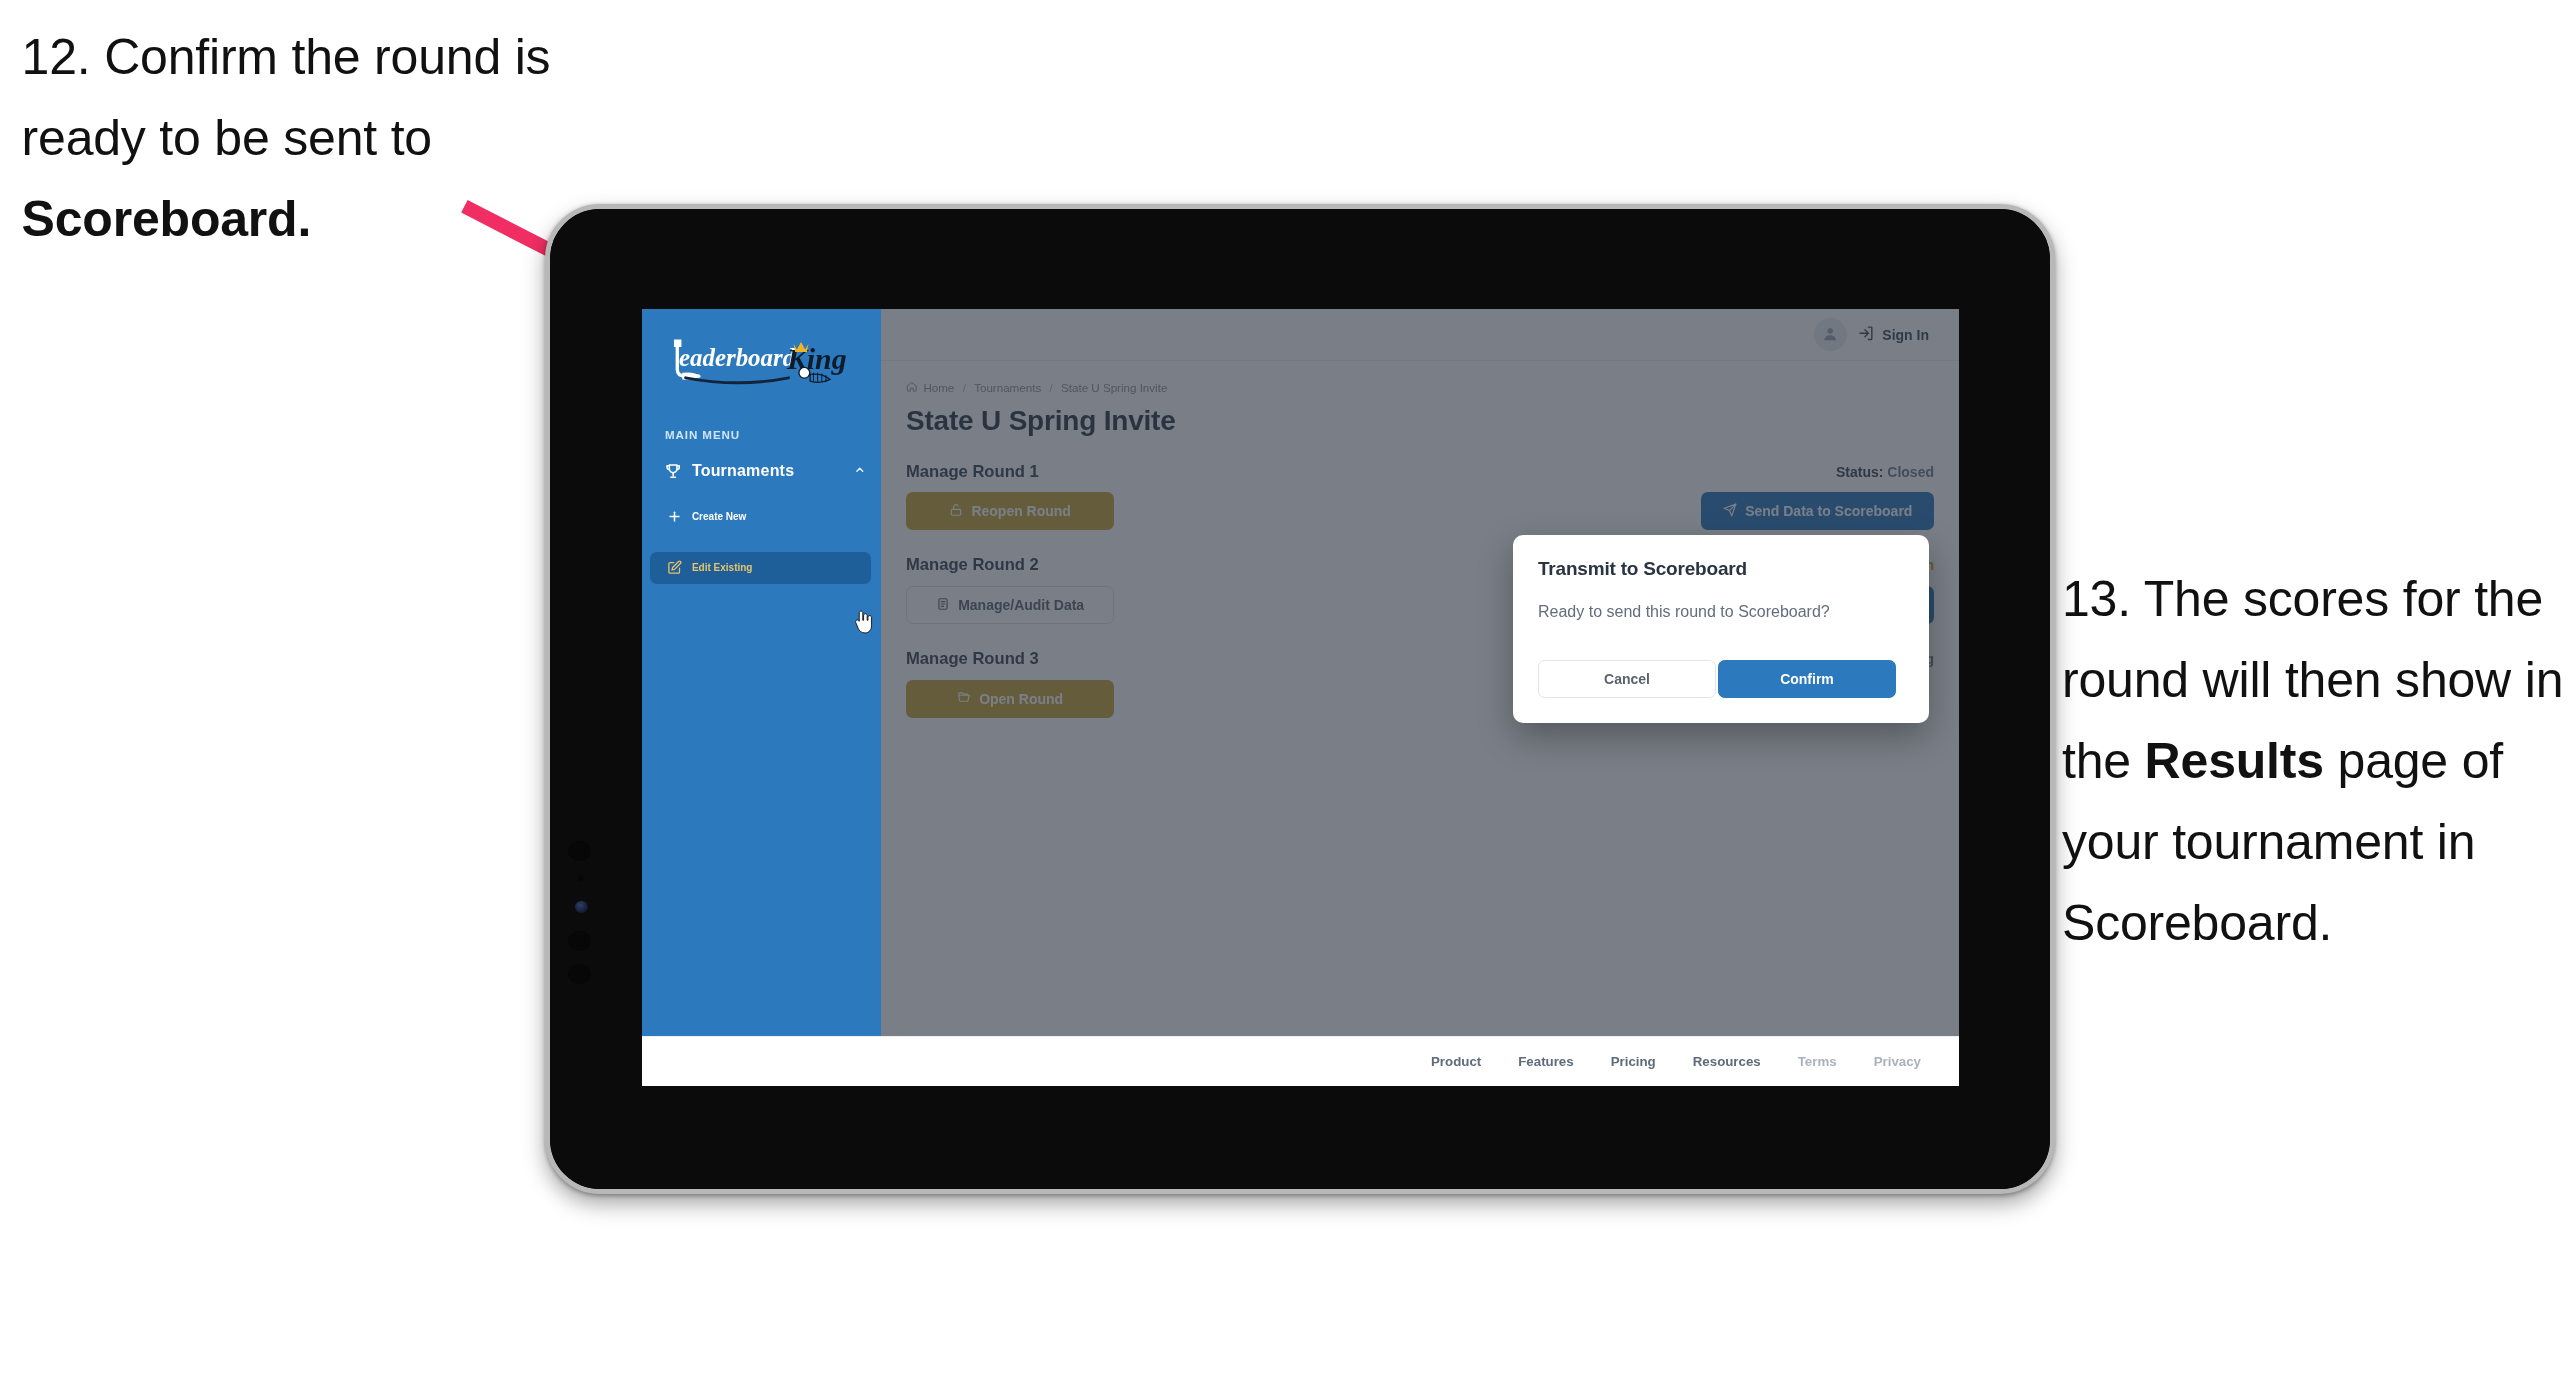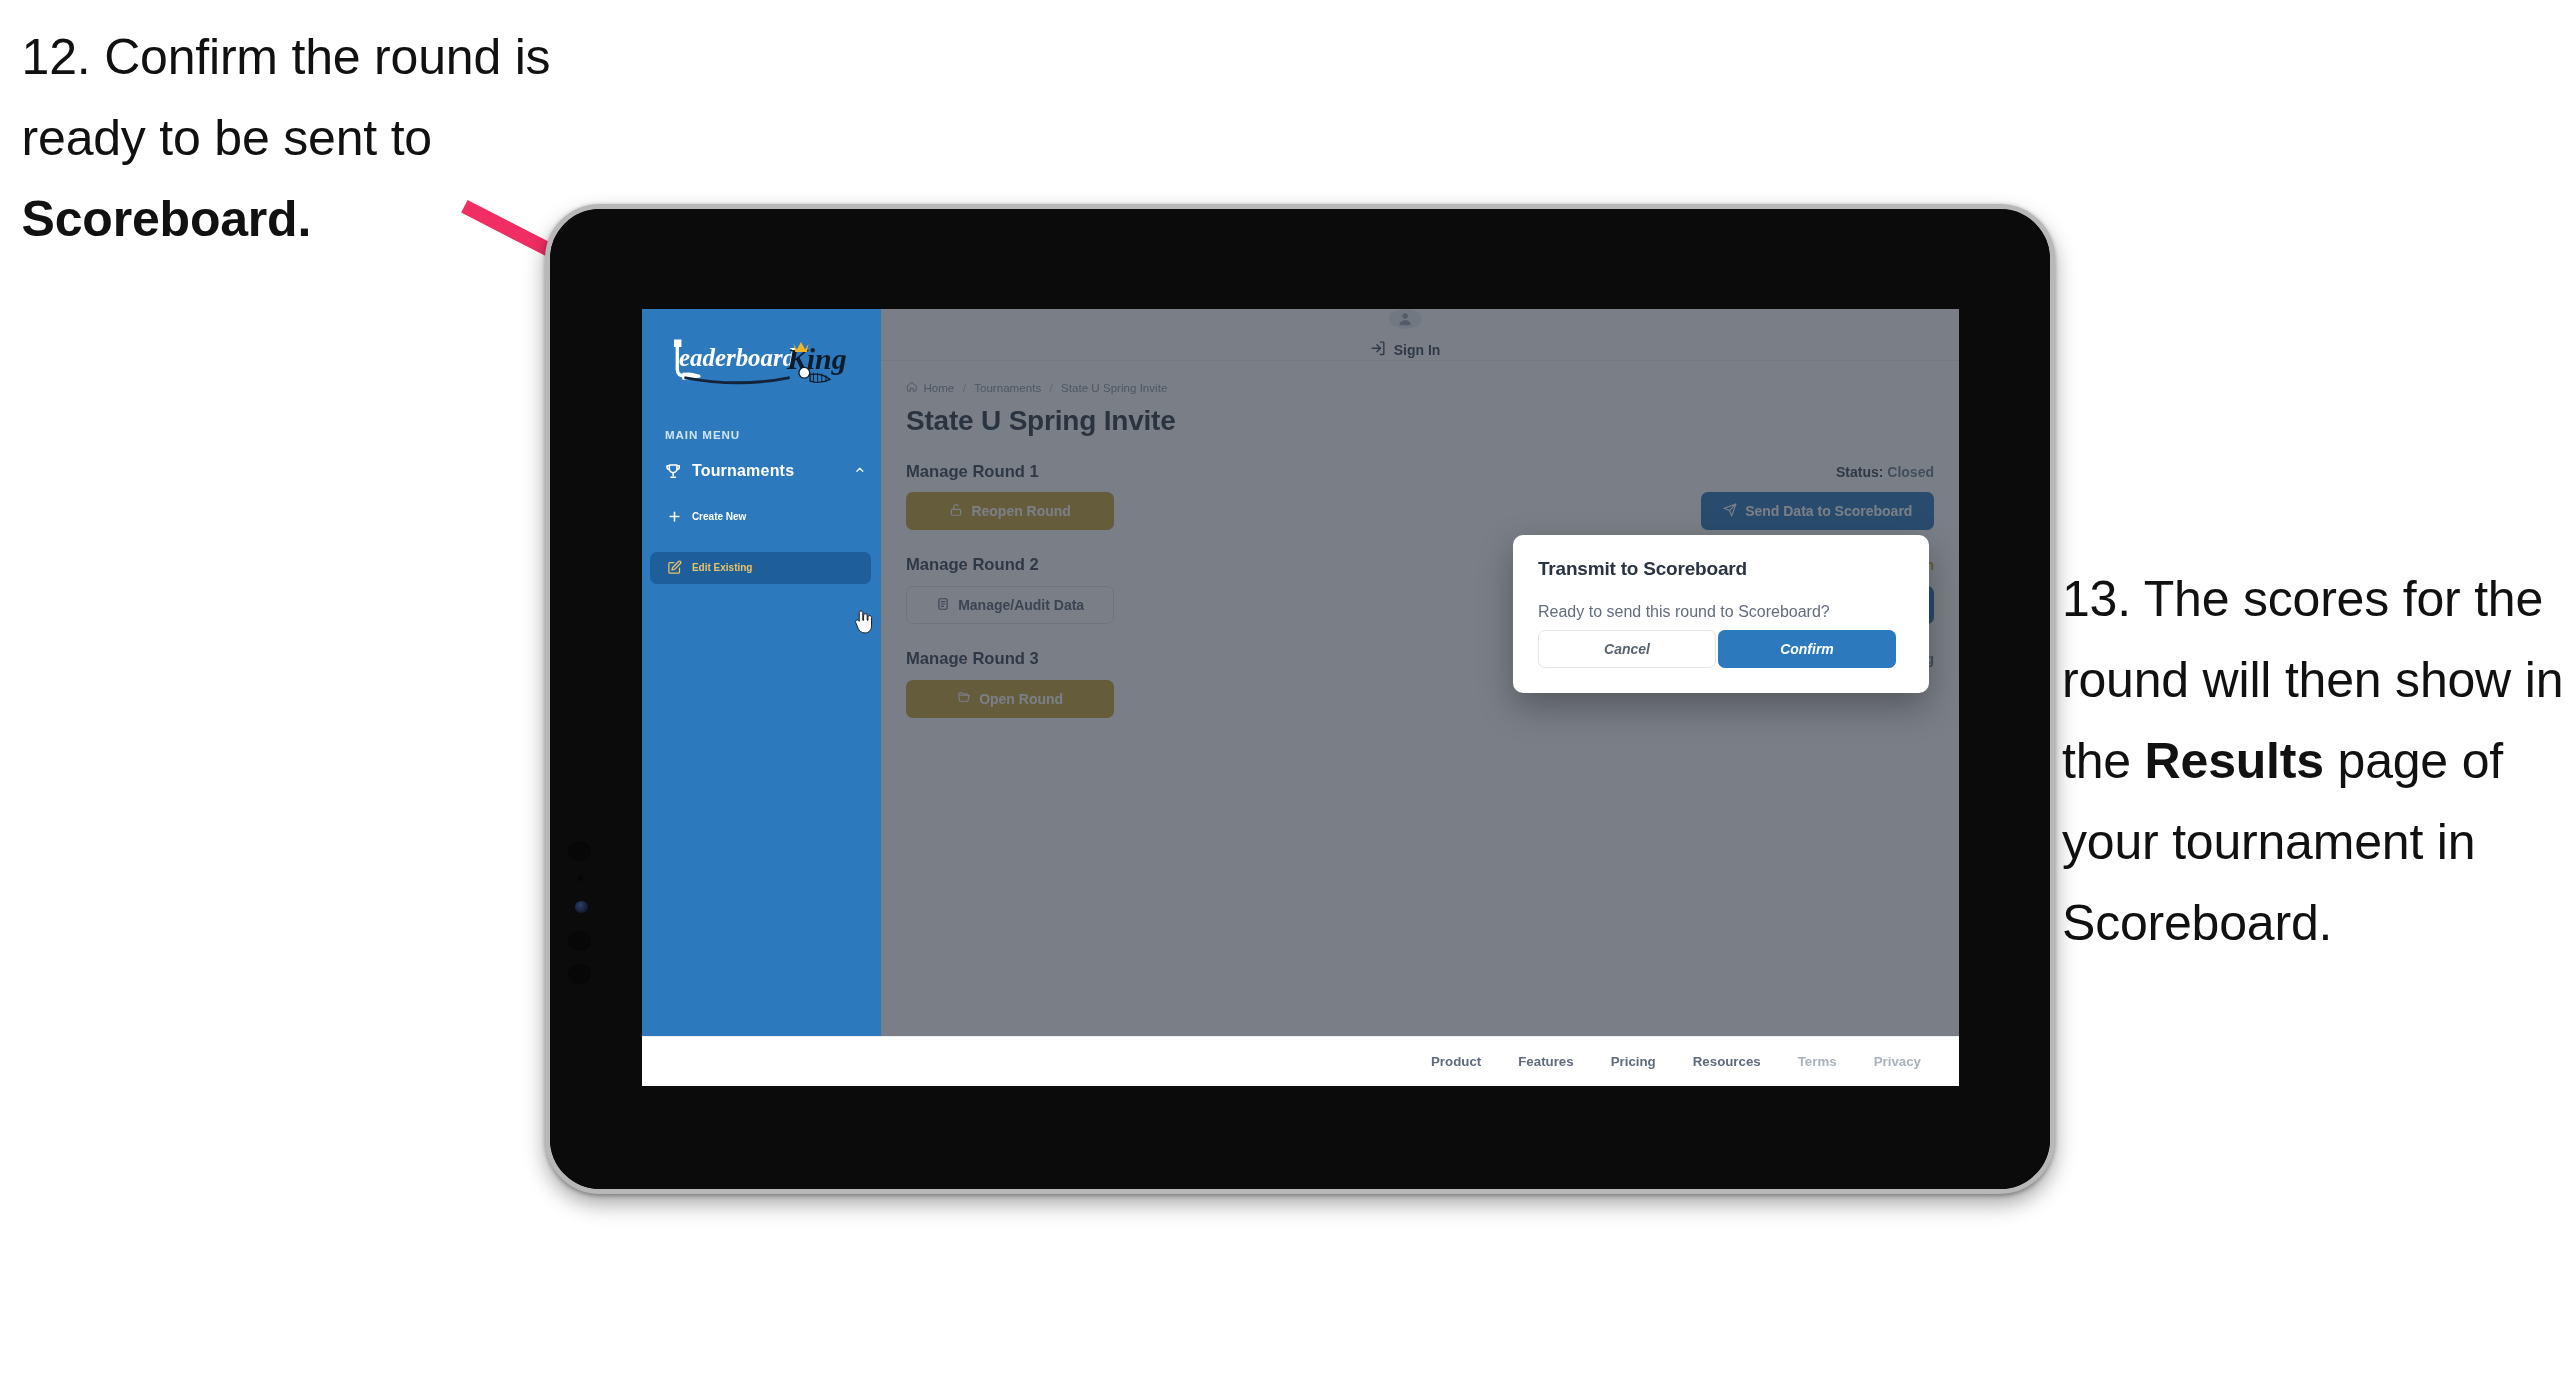--- a/index.html
+++ b/index.html
@@ -120,21 +120,20 @@
     position: relative;
     min-width: 0;
     overflow: hidden;
   }
   #topbar {
     height: 52px;
     display:flex; align-items:center; justify-content:flex-end;
     padding-right: 30px;
     gap: 11.6px;
     border-bottom: 0.8px solid #eceef1;
-    flex-direction: column;
   }
   #avatar {
     width: 33px; height: 33px; border-radius: 50%;
     background: #e9edf2;
     display:flex; align-items:center; justify-content:center;
     color:#9aa3ae;
   }
   #signin { display:flex; align-items:center; gap:7.5px; color:#3b4757; font-size:14px; font-weight:700; }
 
   #content { padding: 20px 25px 0 25px; }
@@ -196,21 +195,21 @@
     left: 632px; top: 226px;
     width: 416px;
     background: #ffffff;
     border-radius: 10px;
     box-shadow: 0 13.3px 35px rgba(0,0,0,.30);
     padding: 23px 33px 25px 25px;
     z-index: 6;
   }
   #modal-title { font-size: 19px; font-weight: 700; color:#2b3442; letter-spacing:-0.2px; }
   #modal-text  { margin-top: 23px; font-size: 16px; color:#626d7d; font-weight:400; }
-  #modal-actions { display:flex; gap: 2px; margin-top: 9px; font-style: italic; }
+  #modal-actions { display:flex; gap: 2px; margin-top: 39px; }
   #modal-actions .mbtn {
     flex: 1; height: 38px;
     border-radius: 6.7px;
     display:flex; align-items:center; justify-content:center;
     font-size: 14px; font-weight: 700;
     cursor: pointer;
   }
   #btn-cancel { background:#ffffff; border:0.8px solid #e2e6ea; color:#59636f; }
   #btn-confirm { background:#2c79bd; border:0.8px solid #2c79bd; color:#ffffff; }
 </style>

